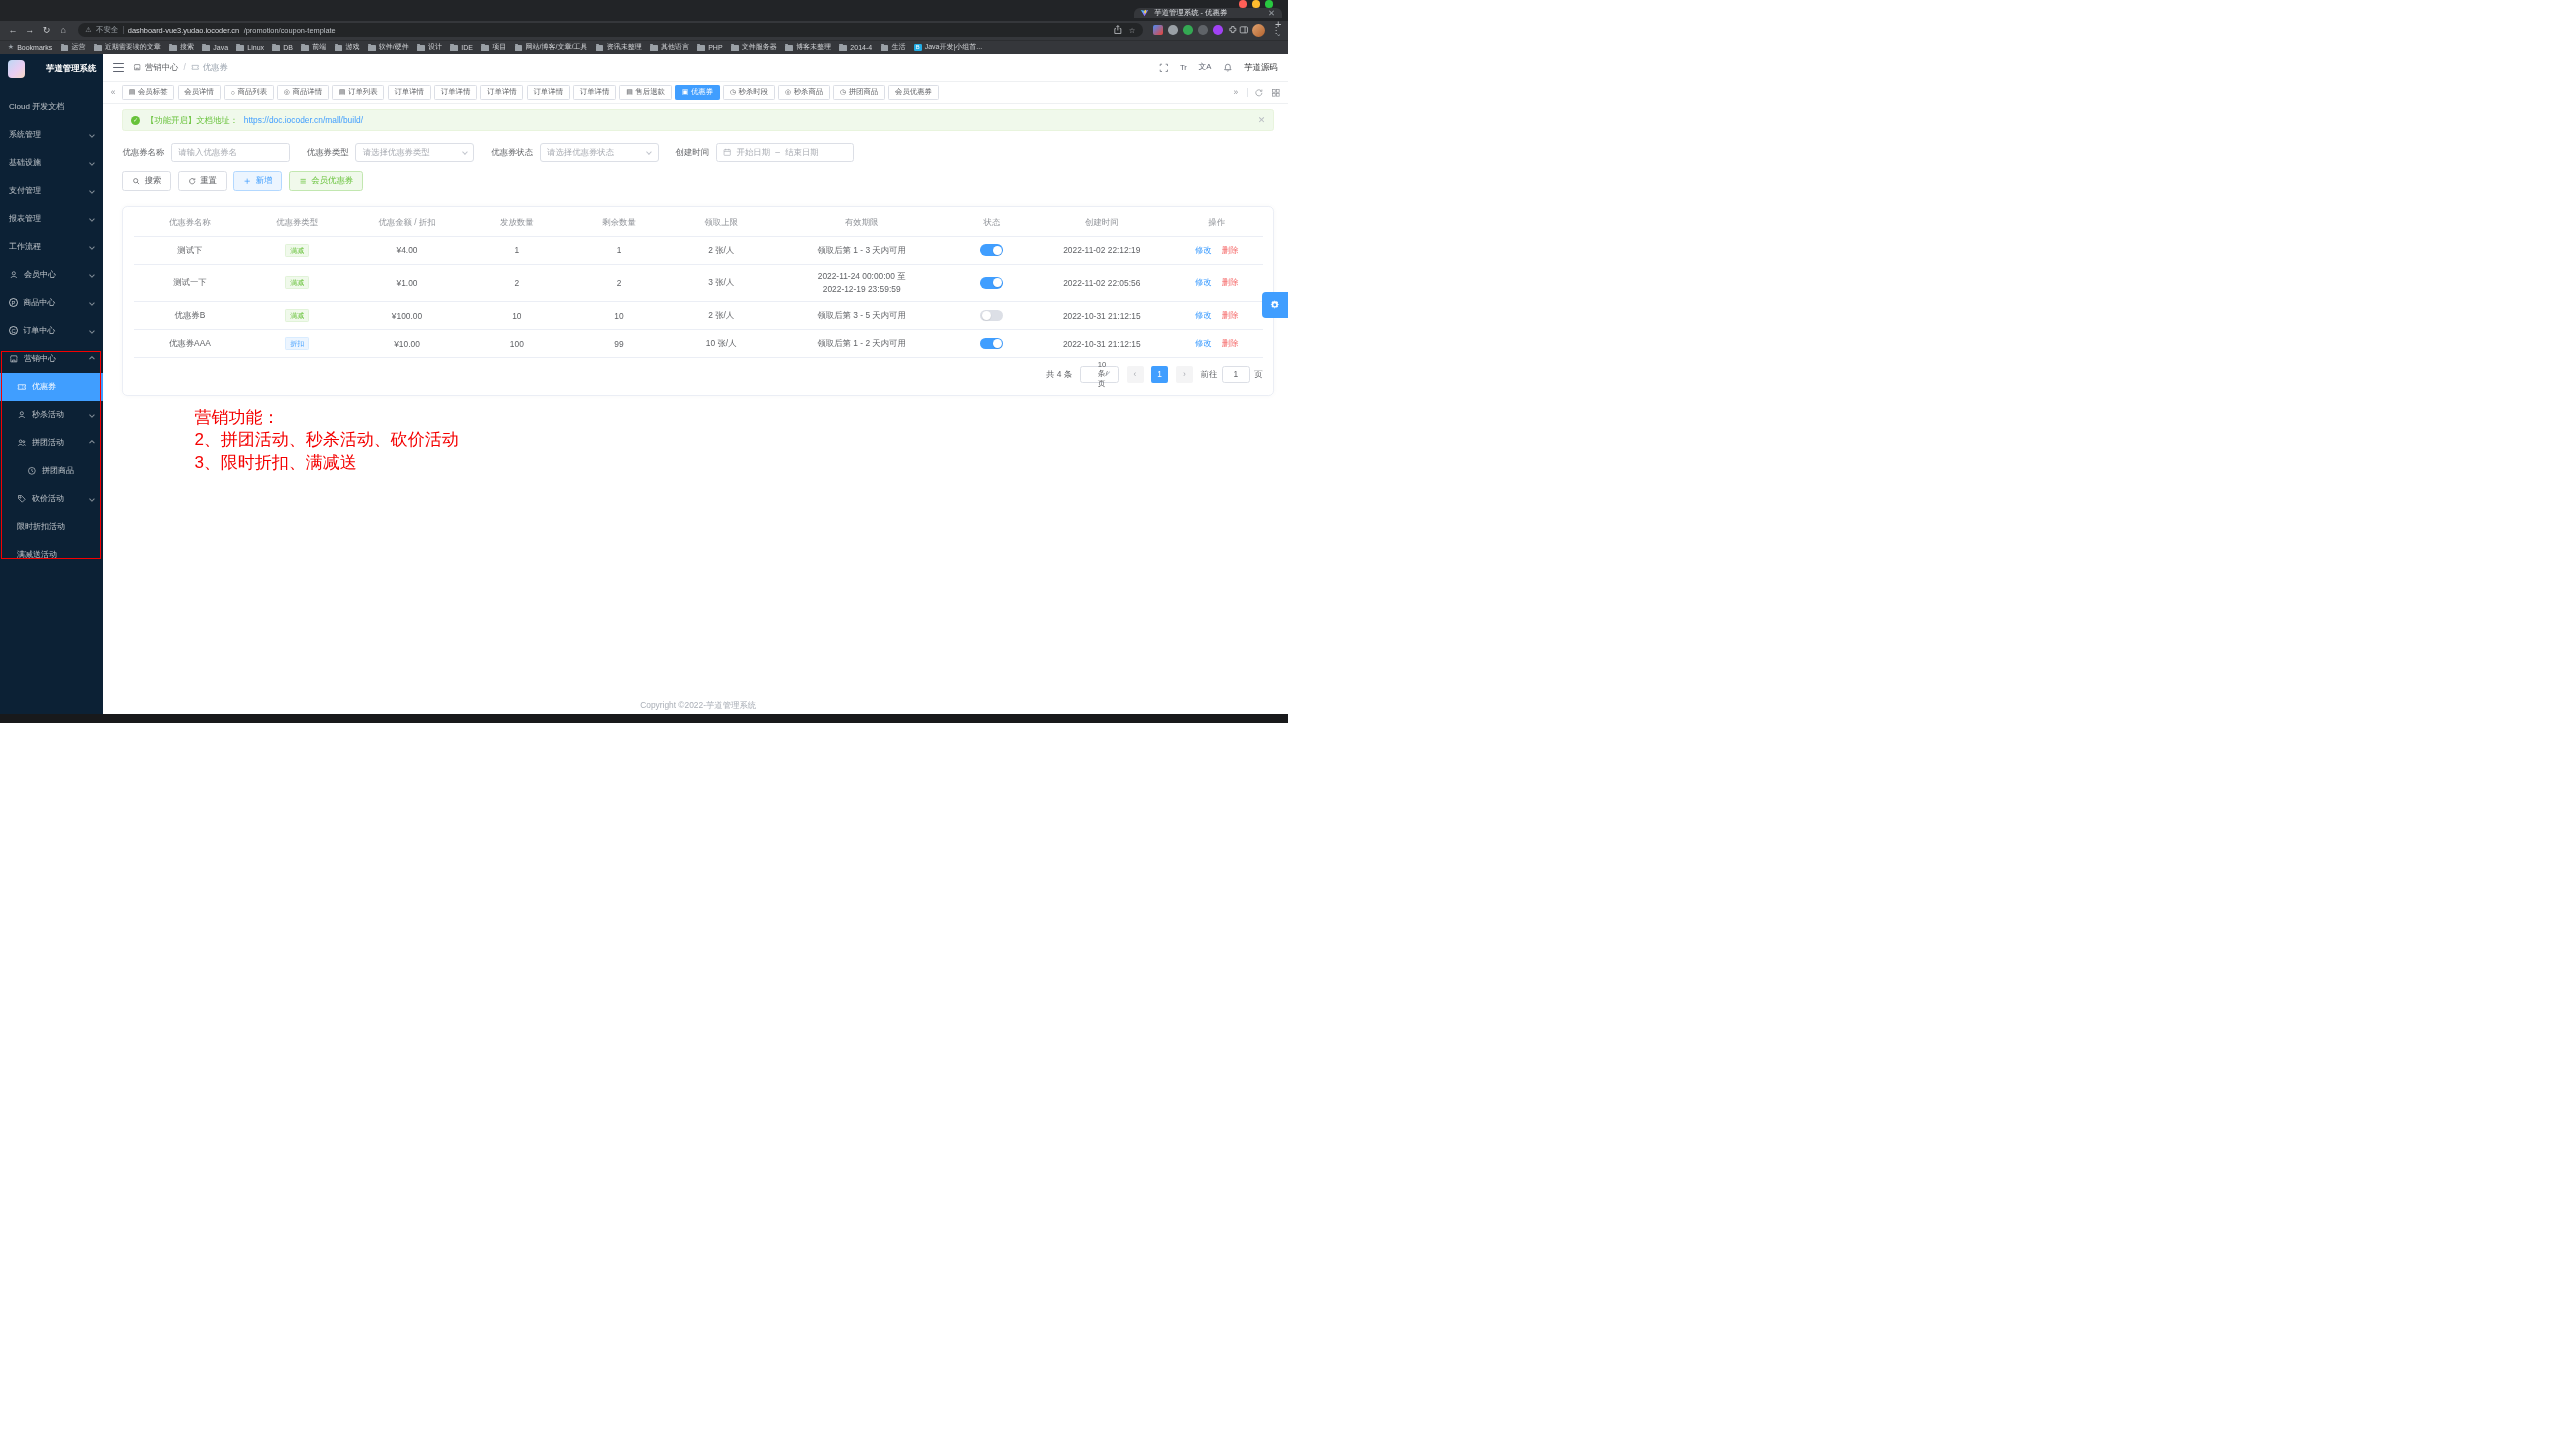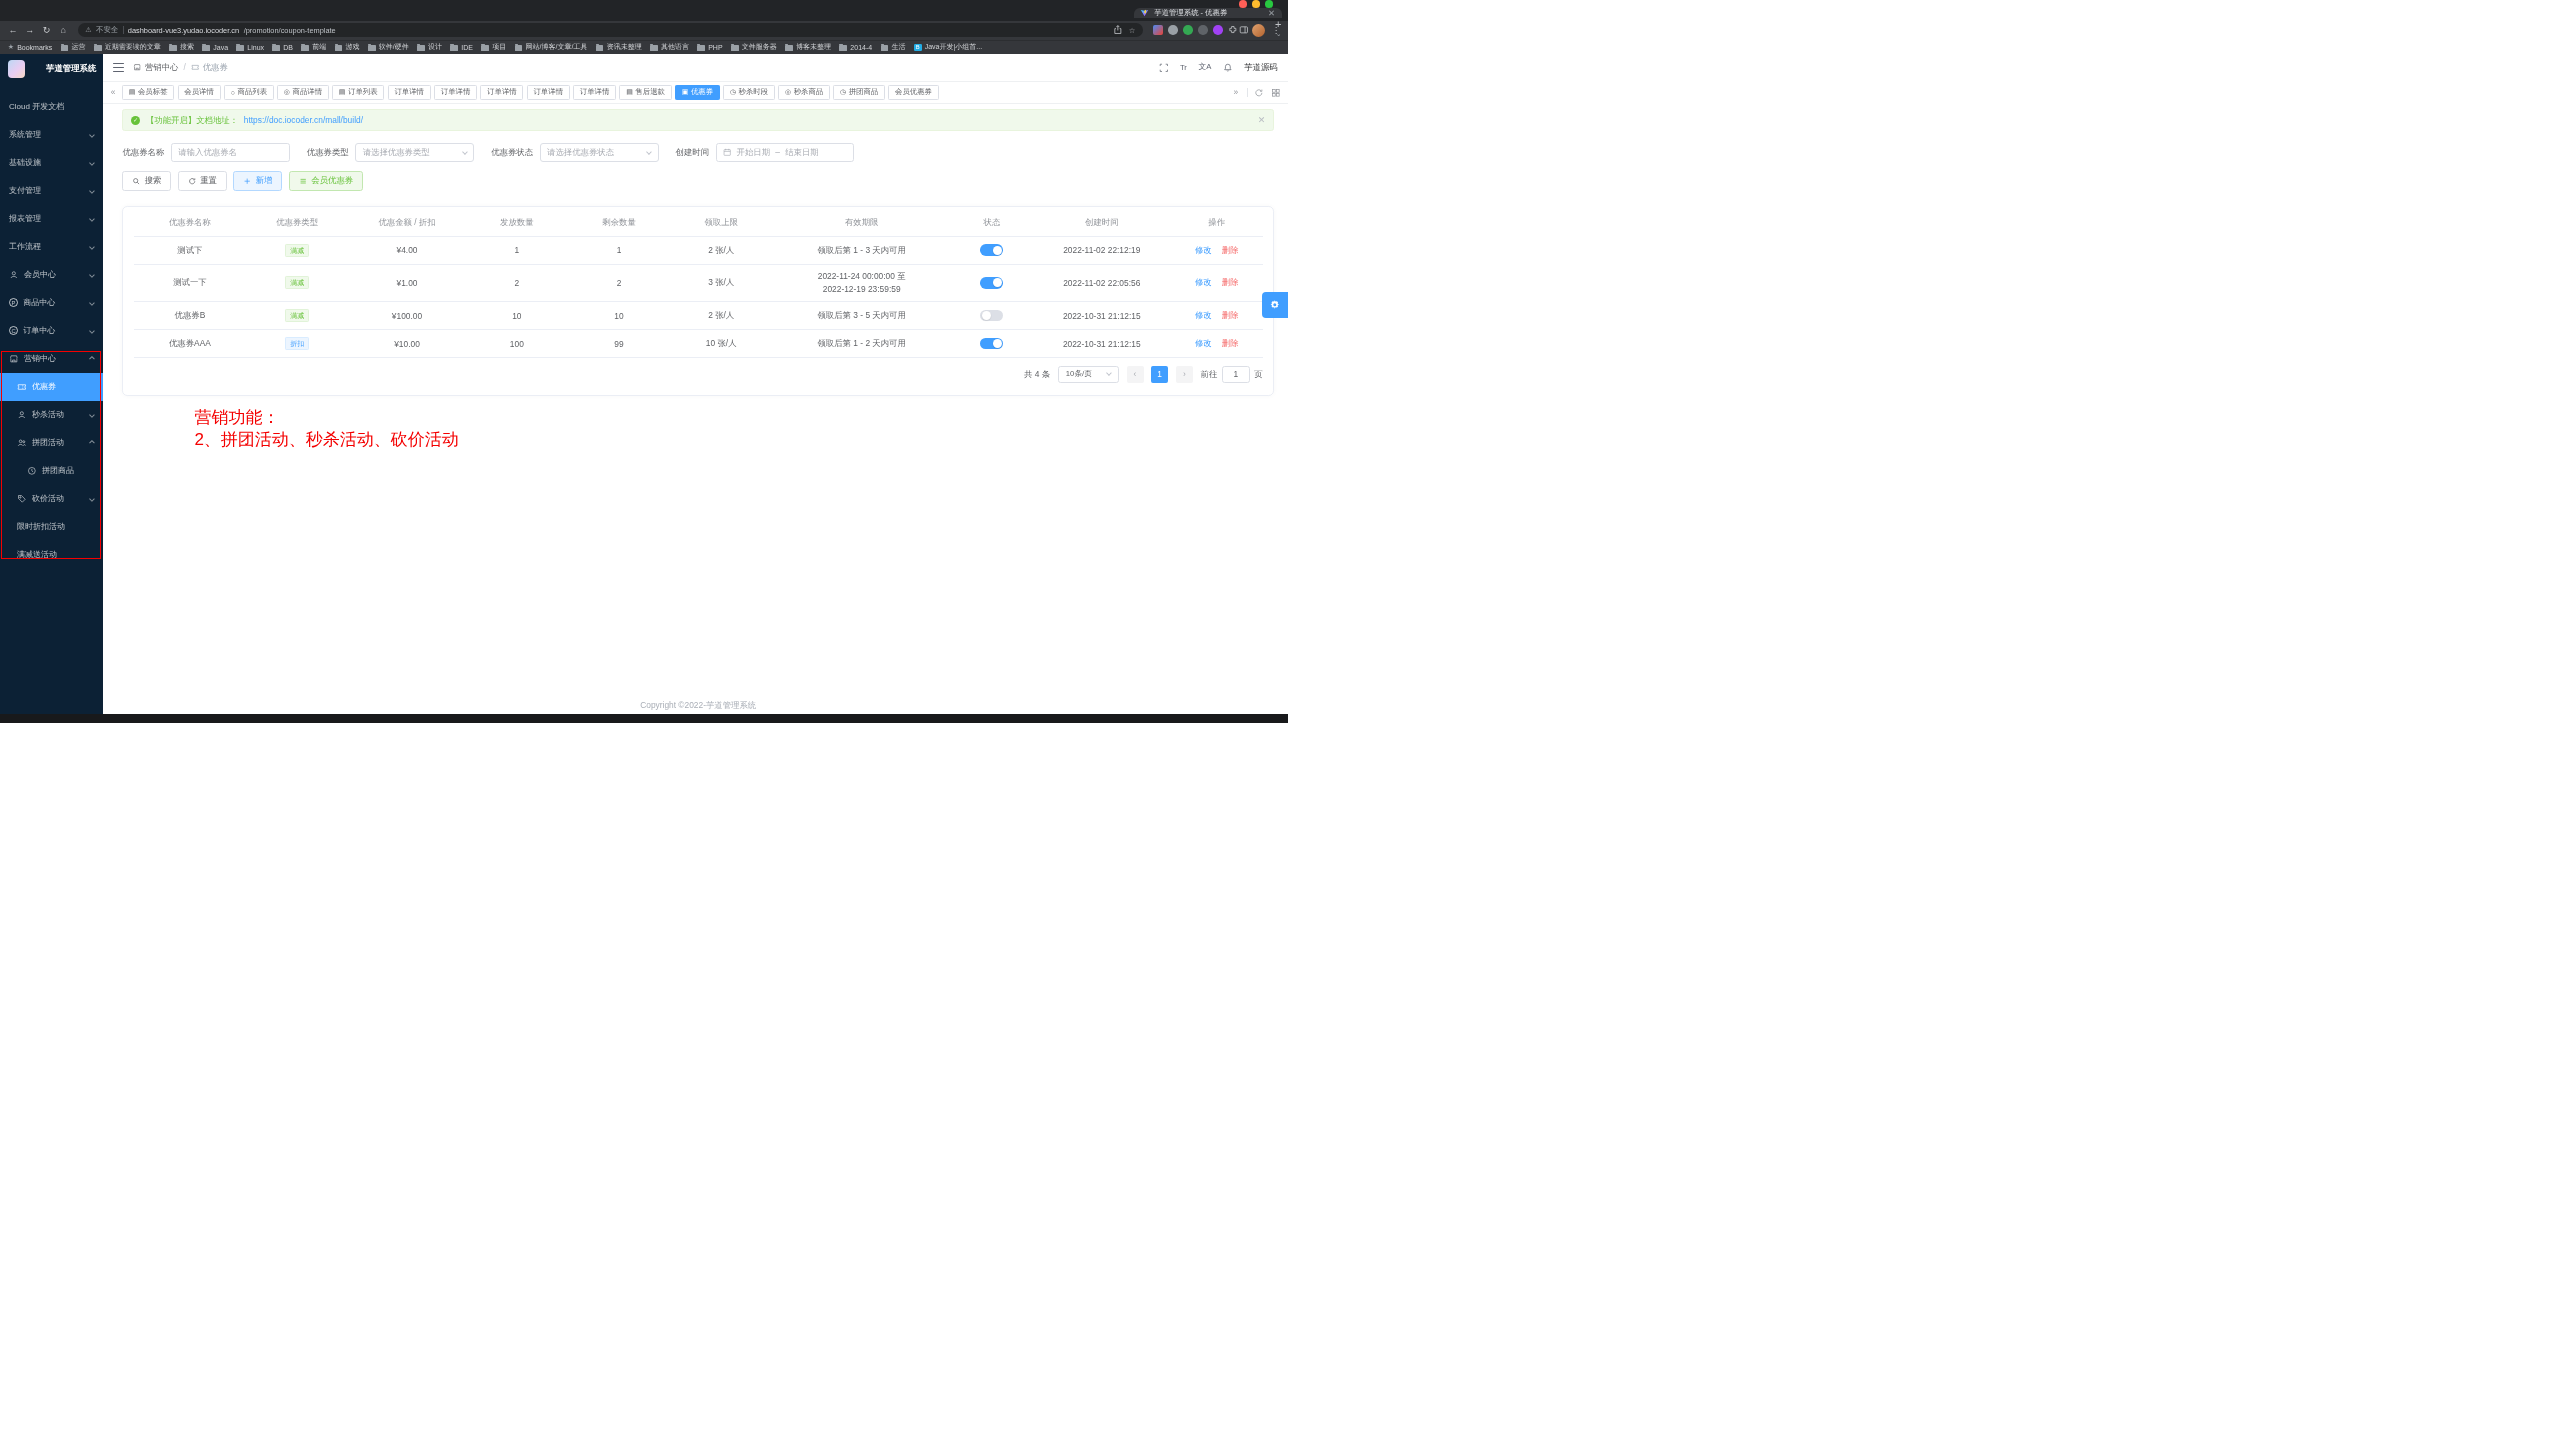--- a/index.html
+++ b/index.html
@@ -120,21 +120,21 @@
   .tagc[data-variant="blue"]{background:#ecf5ff;border-color:#d9ecff;color:var(--accent);}
   .switch{width:23px;height:11.6px;border-radius:5.8px;background:#dcdfe6;display:inline-block;position:relative;cursor:pointer;vertical-align:middle;}
   .switch[data-on="true"]{background:var(--accent);}
   .knob{position:absolute;top:1.3px;left:1.3px;width:9px;height:9px;border-radius:50%;background:#fff;box-shadow:0 0.6px 1.3px rgba(0,0,0,.15);}
   .switch[data-on="true"] .knob{left:auto;right:1.3px;}
   .oplink{font-size:8.4px;margin:0 3.9px;cursor:pointer;text-decoration:none;}
   .oplink.edit{color:var(--accent);}
   .oplink.del{color:var(--danger);}
 
   .pager{display:flex;align-items:center;justify-content:flex-end;gap:7.7px;height:32px;font-size:8.4px;color:#606266;}
-  .pg-select{width:61px;height:17px;border:0.6px solid #dcdfe6;border-radius:2.6px;display:flex;align-items:center;justify-content:space-between;padding:0 7px;color:#606266;font-size:7.7px;cursor:pointer;}
+  .pg-select{width:39px;height:17px;border:0.6px solid #dcdfe6;border-radius:2.6px;display:flex;align-items:center;justify-content:space-between;padding:0 17px;color:#606266;font-size:7.7px;cursor:pointer;}
   .pg-btn{width:17px;height:17px;background:#f4f4f5;border-radius:1.9px;color:#a8abb2;font-size:8.4px;cursor:pointer;border:none;}
   .pg-cur{width:17px;height:17px;background:var(--accent);color:#fff;border-radius:1.9px;font-size:8.4px;cursor:pointer;border:none;}
   .pg-goto{display:flex;align-items:center;gap:4.5px;}
   .pg-goto-input{width:28px;height:17px;border:0.6px solid #dcdfe6;border-radius:2.6px;text-align:center;font-size:8.4px;color:#606266;outline:none;font-family:inherit;}
 
   .annotation{margin:10.3px 0 0 72px;color:var(--ann);font-size:17px;line-height:22.6px;font-weight:500;}
   .copyright{margin-top:auto;text-align:center;color:#a9aeb6;font-size:8.4px;padding-bottom:5.2px;}
   .bottom-strip{position:absolute;left:0;bottom:0;width:100%;height:9px;background:#18191b;z-index:30;}
   .gear-fab{position:absolute;right:0;top:292px;width:26px;height:26px;background:var(--accent);border:none;border-radius:3.9px 0 0 3.9px;z-index:15;display:flex;align-items:center;justify-content:center;cursor:pointer;}
 </style>
@@ -724,20 +724,21 @@
               <input class="pg-goto-input" value="1" style="">
               <span>页</span>
             </span>
           </div>
         </div>
 
         <div class="annotation">
 
         <div class="ann-line">营销功能：</div>
             <div class="ann-line">2、拼团活动、秒杀活动、砍价活动</div>
+            <div class="ann-line">3、限时折扣、满减送</div>
           </div>
 
         <div class="copyright">Copyright ©2022-芋道管理系统</div>
       </div>
     </div>
   </div>
 
   <button class="gear-fab">
     <svg viewBox="0 0 16 16" style="width:11.6px;height:11.6px">
       <path d="M8 1.6l.9 1.9 2.1-.4 1.4 1.4-.4 2.1 1.9.9-1.9.9.4 2.1-1.4 1.4-2.1-.4-.9 1.9-.9-1.9-2.1.4-1.4-1.4.4-2.1-1.9-.9 1.9-.9-.4-2.1 1.4-1.4 2.1.4z" fill="#fff"></path>

